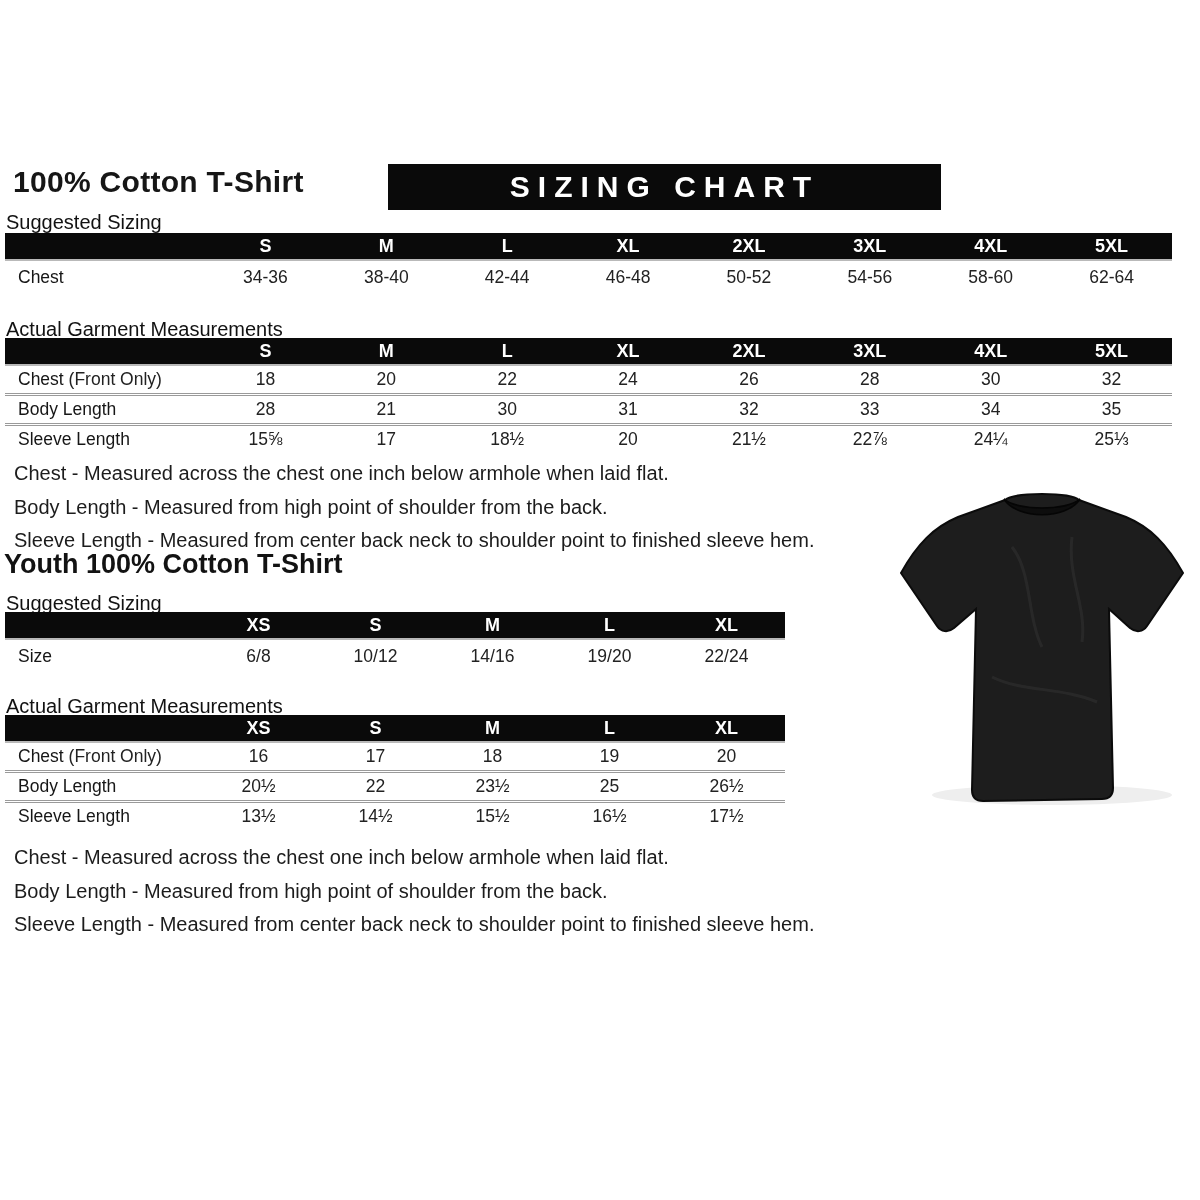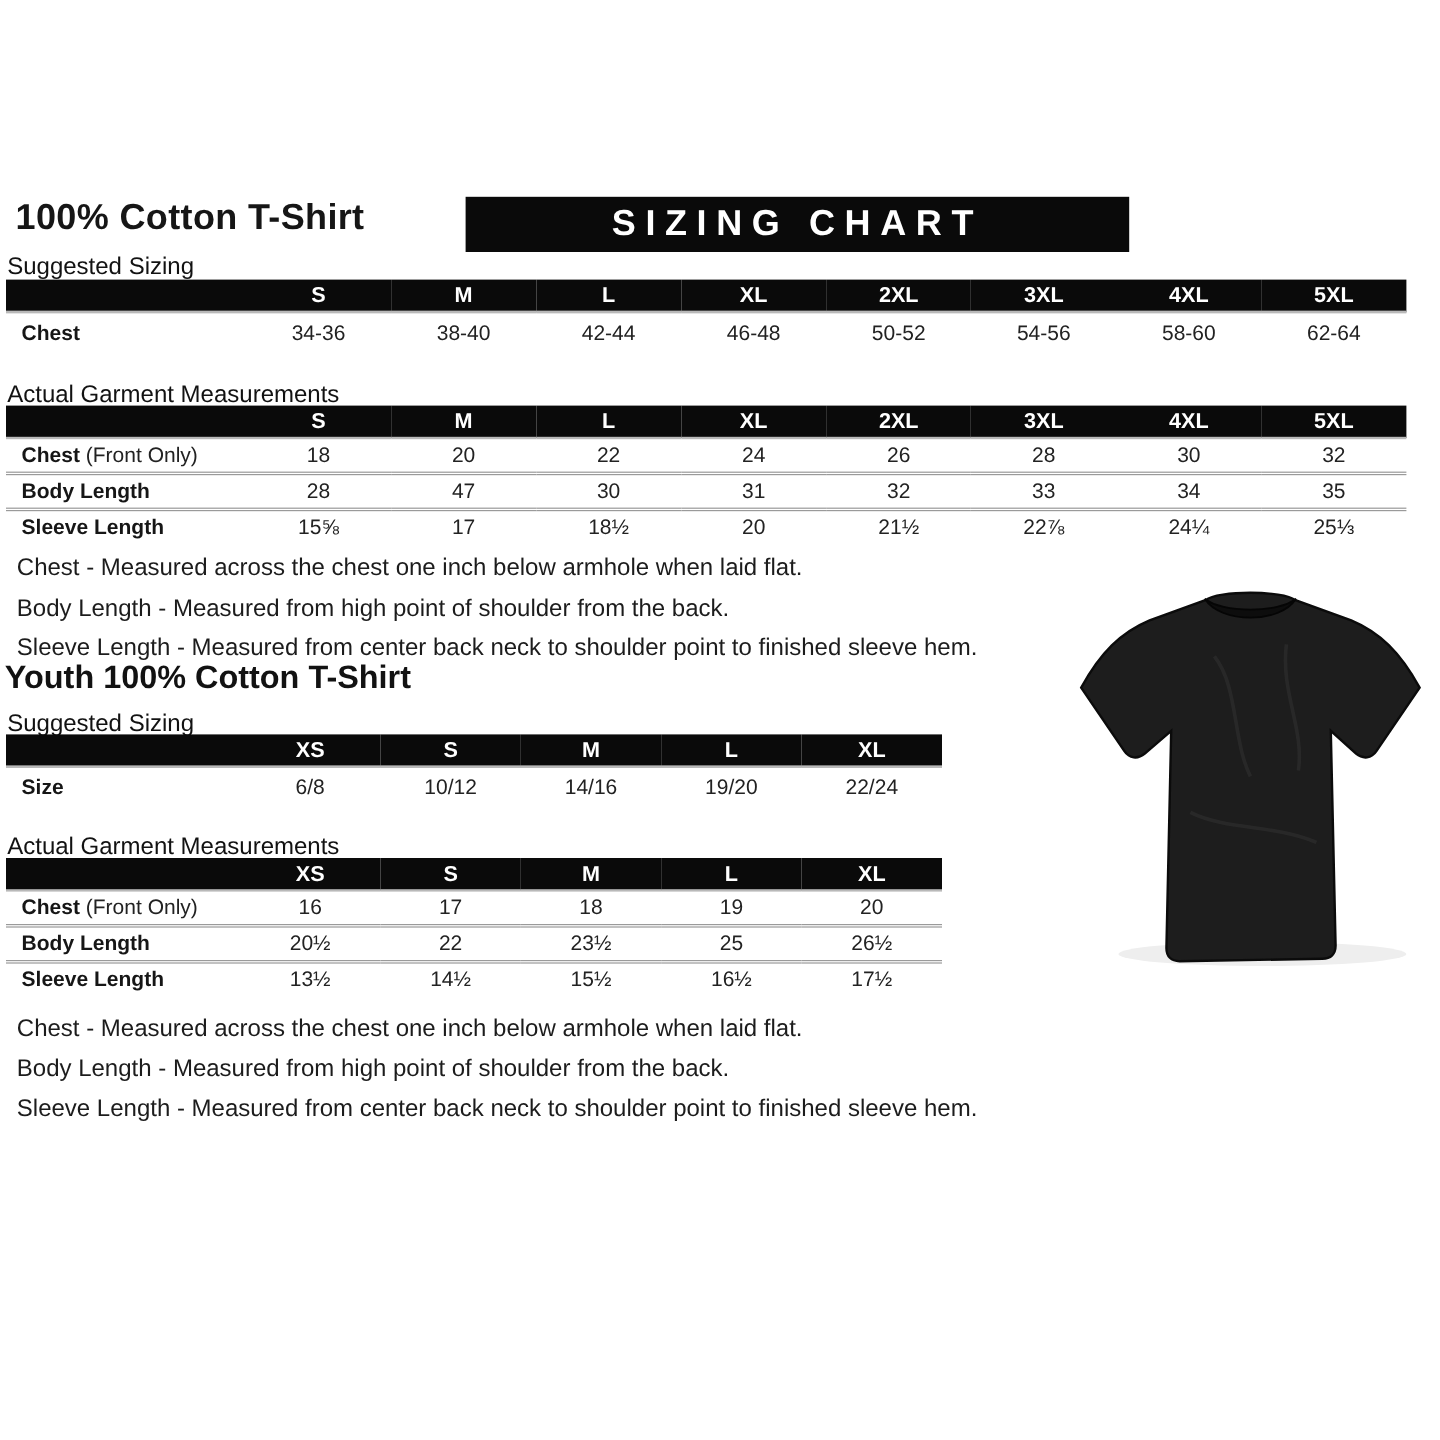--- a/index.html
+++ b/index.html
@@ -21,21 +21,21 @@
   .tbl-youth{width:780px;}
   .tbl-adult th:first-child,.tbl-adult td:first-child{width:200px;}
   .tbl-youth th:first-child,.tbl-youth td:first-child{width:195px;}
 
   .tbl thead th{background:#0a0a0a;color:#ffffff;font-size:18px;font-weight:700;
                 height:26px;border-bottom:2px solid #b9b9b9;text-align:center;padding:0;}
   .tbl tbody td{font-size:17.5px;text-align:center;color:#222;padding:0;}
   .tbl-suggested tbody td{height:33px;}
   .tbl-actual tbody td{height:27px;}
   .tbl tbody td.lbl{text-align:left;padding-left:13px;}
-  .tbl tbody td.lbl b{font-weight:700;color:#161616;}
+  .tbl tbody td.lbl b{font-weight:400;color:#161616;}
   .tbl tbody td.lbl .suffix{font-weight:400;}
   .tbl-actual tbody tr + tr td{border-top:3px double #9a9a9a;}
 
   .notes{position:absolute;left:14px;font-size:20px;color:#1c1c1c;}
   .notes div{margin-bottom:10.5px;}
 
   .tshirt{position:absolute;left:892px;top:477px;width:300px;height:330px;}
 </style>
 </head>
 <body>
@@ -106,21 +106,21 @@
             <td>22</td>
             <td>24</td>
             <td>26</td>
             <td>28</td>
             <td>30</td>
             <td>32</td>
           </tr>
           <tr>
             <td class="lbl"><b>Body Length</b></td>
             <td>28</td>
-            <td>47</td>
+            <td>21</td>
             <td>30</td>
             <td>31</td>
             <td>32</td>
             <td>33</td>
             <td>34</td>
             <td>35</td>
           </tr>
           <tr>
             <td class="lbl"><b>Sleeve Length</b></td>
             <td>15⅝</td>

